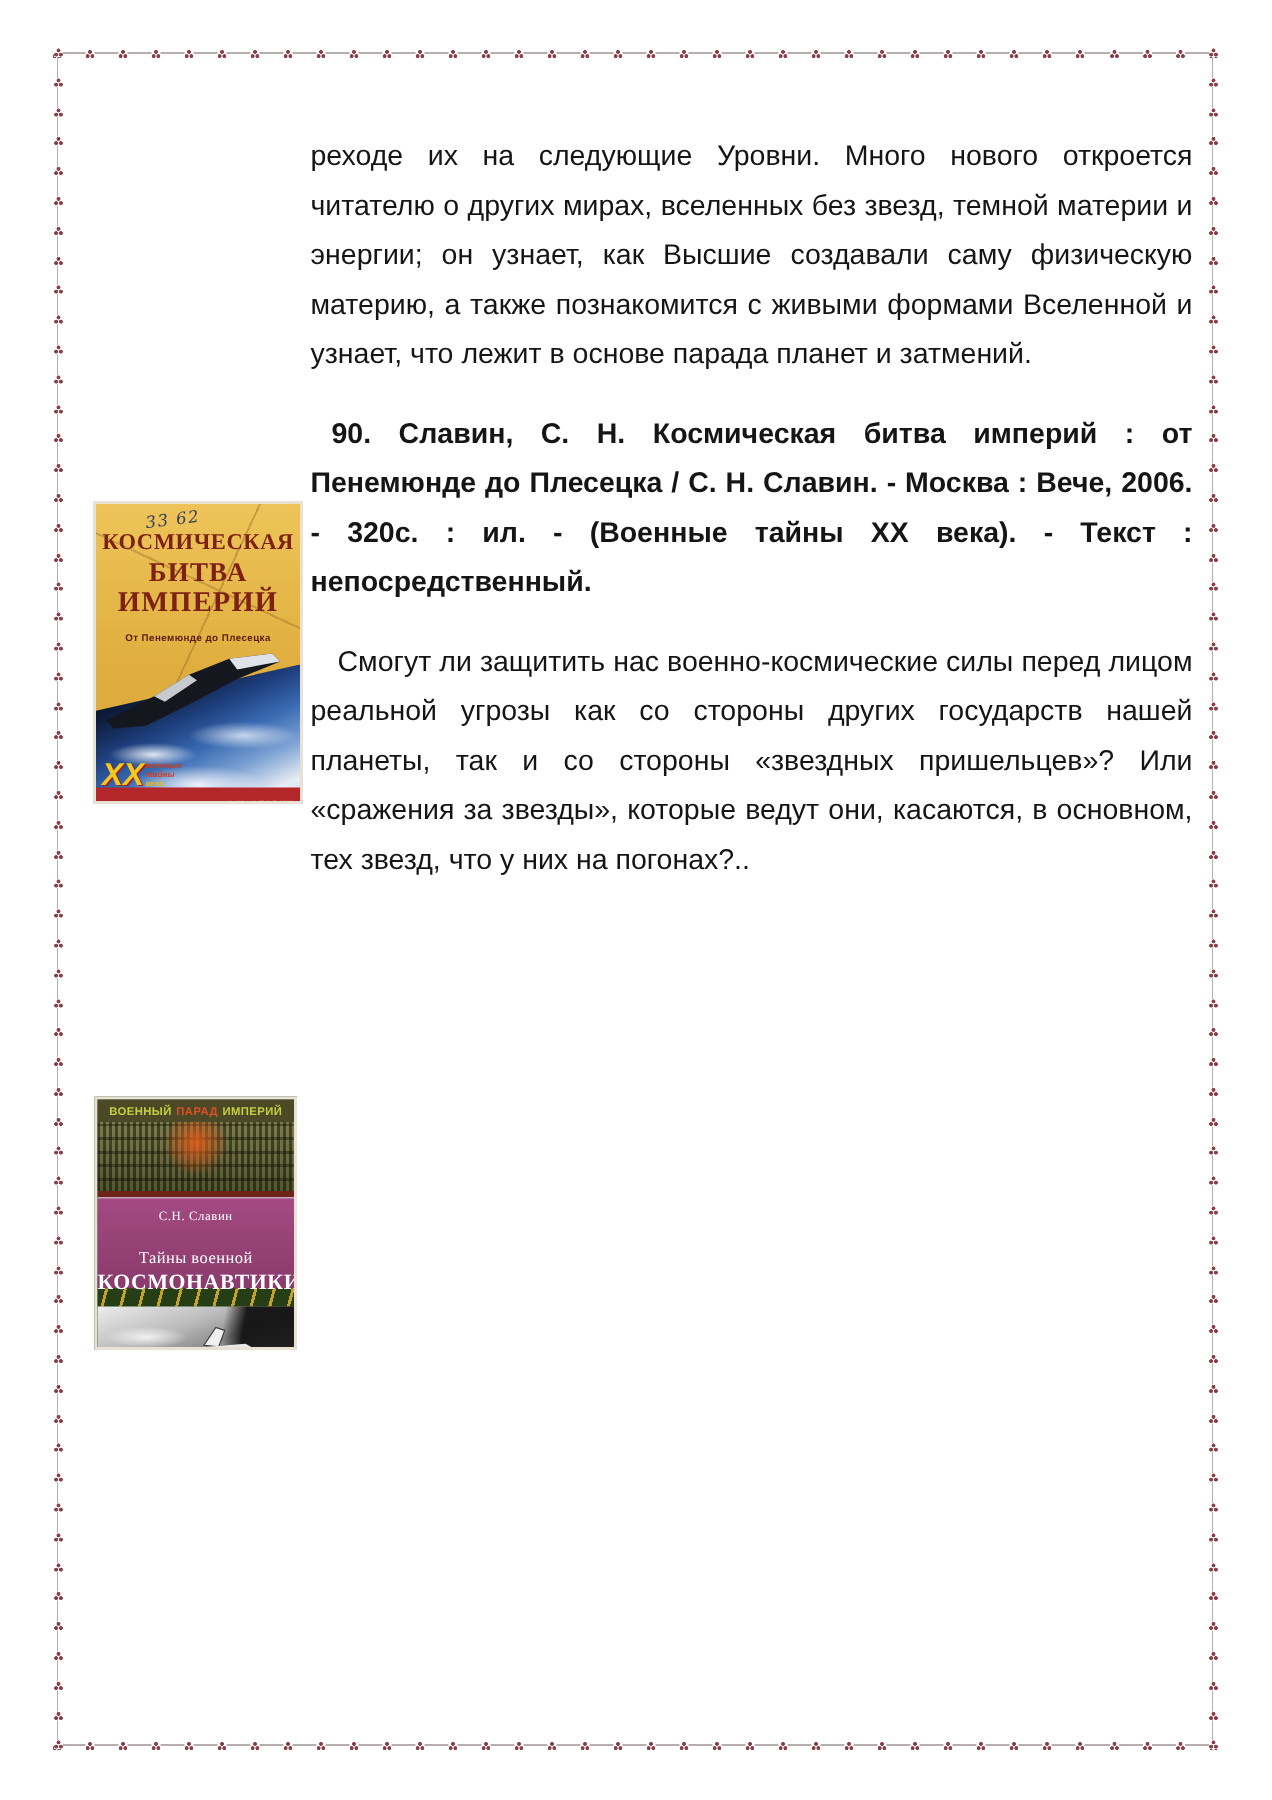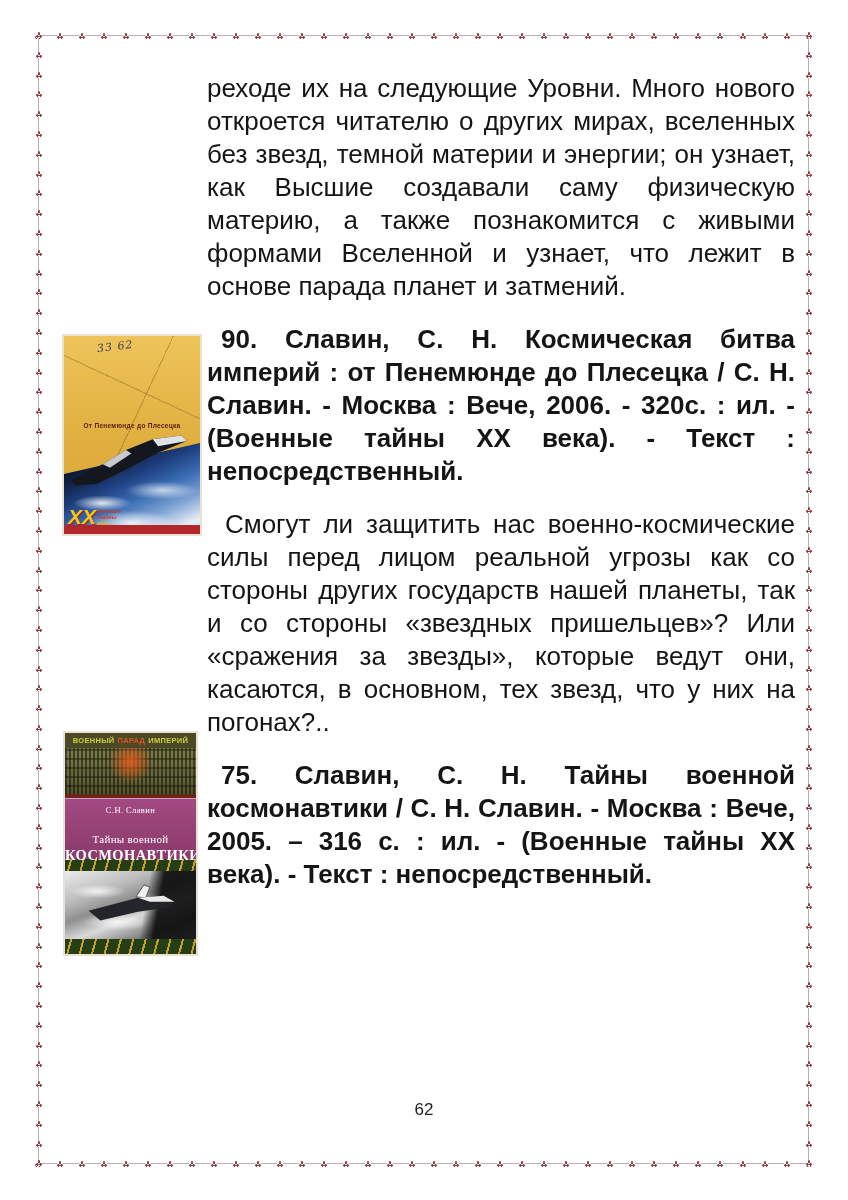--- a/index.html
+++ b/index.html
@@ -16,22 +16,22 @@
       background:linear-gradient(to right,rgba(0,0,0,0) 3px,#b9aeae 3px,#b9aeae 4px,rgba(0,0,0,0) 4px);}
   .b-left{left:35px;}
   .b-right{right:36px;}
   .motif{flex:0 0 auto;width:6px;height:6px;background-color:#ffffff;
       background-image:
         radial-gradient(circle at 3px 1.6px,#8d4049 1.1px,rgba(0,0,0,0) 1.5px),
         radial-gradient(circle at 1.4px 4.4px,#8d4049 1.1px,rgba(0,0,0,0) 1.5px),
         radial-gradient(circle at 4.6px 4.4px,#8d4049 1.1px,rgba(0,0,0,0) 1.5px);}
 
   
-  .content{position:absolute;left:207px;top:72px;width:588px;
-      font-size:26px;line-height:33px;text-align:justify;}
+  .content{position:absolute;left:207px;top:88px;width:588px;
+      font-size:19px;line-height:33px;text-align:justify;}
   .content p{margin:0 0 20px 0;}
   .cite{font-weight:bold;margin-top:10px !important;text-indent:14px;}
   .indent{text-indent:18px;}
 
   .pageno{position:absolute;left:0;right:0;top:1100px;text-align:center;
       font-size:17px;color:#222;}
 
   
   .cover{position:absolute;margin:0;padding:0;box-sizing:border-box;
       border:2px solid #e9e2d4;overflow:hidden;background:#ddd;}
@@ -65,21 +65,21 @@
       text-shadow:1px 1px 0 #a32015;}
   .c1-words{display:flex;flex-direction:column;font-size:5.5px;font-weight:bold;
       font-style:italic;color:#cf3a20;line-height:1.1;}
   .c1-words .w3{color:#e4b81e;}
   .c1-band{position:absolute;left:0;right:0;bottom:0;height:9px;background:#b3272a;z-index:2;
       text-align:right;}
   .c1-author{font-size:6px;font-weight:bold;color:#f2c91e;letter-spacing:.5px;
       padding-right:4px;line-height:9px;}
 
   
-  .cover2{left:63px;top:731px;width:135px;height:225px;background:#26411a;}
+  .cover2{left:63px;top:731px;width:135px;height:169px;background:#26411a;}
   .c2-header{height:15px;background:#4c4a26;display:flex;justify-content:center;align-items:center;
       gap:3px;font-size:7.5px;font-weight:bold;letter-spacing:.3px;}
   .c2-h1,.c2-h3{color:#c8cf3e;}
   .c2-h2{color:#e05026;text-align:center;}
   .c2-parade{height:46px;
       background-image:
         radial-gradient(circle at 50% 30%,rgba(228,92,26,.9) 0,rgba(228,92,26,0) 30%),
         repeating-linear-gradient(0deg,rgba(0,0,0,0) 0 7px,rgba(15,15,8,.4) 7px 9px),
         repeating-linear-gradient(90deg,rgba(22,22,10,.55) 0 2px,rgba(130,130,75,.2) 2px 4px),
         linear-gradient(to bottom,#7a7c49 0%,#6b6d3f 35%,#474c27 100%);}
@@ -299,20 +299,25 @@
       <span class="motif"></span>
       <span class="motif"></span>
       <span class="motif"></span>
       <span class="motif"></span>
       <span class="motif"></span>
       <span class="motif"></span>
     </div>
 
   <figure class="cover cover1">
     <div class="c1-hand">33 62</div>
+    <div class="c1-title">
+      <div class="c1-t1">КОСМИЧЕСКАЯ</div>
+      <div class="c1-t2">БИТВА</div>
+      <div class="c1-t3">ИМПЕРИЙ</div>
+    </div>
     <div class="c1-sub">От Пенемюнде до Плесецка</div>
     <div class="c1-photo"></div>
     <svg class="c1-shuttle" viewBox="0 0 140 60">
       <polygon points="4,52 40,34 66,18 96,6 128,2 134,8 100,22 70,38 34,56 10,58" fill="#14171d"></polygon>
       <polygon points="96,6 128,2 134,8 102,14" fill="#dfe3e8"></polygon>
       <polygon points="40,34 66,18 72,22 48,38" fill="rgba(230,235,240,0.85)"></polygon>
     </svg>
     <div class="c1-series">
       <span class="c1-xx">XX</span>
       <span class="c1-words">
@@ -347,18 +352,16 @@
         <polygon points="58,15 84,13 95,19 70,19" fill="#e9e9e9"></polygon>
       </svg>
     </div>
     <div class="c2-zig c2-zig-b"></div>
   </figure>
 
   <main class="content">
     <p class="para">реходе их на следующие Уровни. Много нового откроется читателю о других мирах, вселенных без звезд, темной материи и энергии; он узнает, как Высшие создавали саму физическую материю, а также познакомится с живыми формами Вселенной и узнает, что лежит в основе парада планет и затмений.</p>
     <p class="cite">90. Славин, С. Н. Космическая битва империй : от Пенемюнде до Плесецка / С. Н. Славин. - Москва : Вече, 2006. - 320с. : ил. - (Военные тайны XX века). - Текст : непосредственный.</p>
     <p class="para indent">Смогут ли  защитить нас военно-космические силы перед лицом реальной угрозы как со стороны других государств нашей планеты, так и со стороны «звездных пришельцев»? Или «сражения за звезды», которые ведут они, касаются, в основном, тех звезд, что у них на погонах?..</p>
-    <p class="cite">75. Славин, С. Н. Тайны военной космонавтики / С. Н. Славин. - Москва : Вече, 2005. – 316 с. : ил. - (Военные тайны XX века). - Текст : непосредственный.</p>
   </main>
 
-  <div class="pageno">62</div>
 
 </div>
 
 </body></html>

